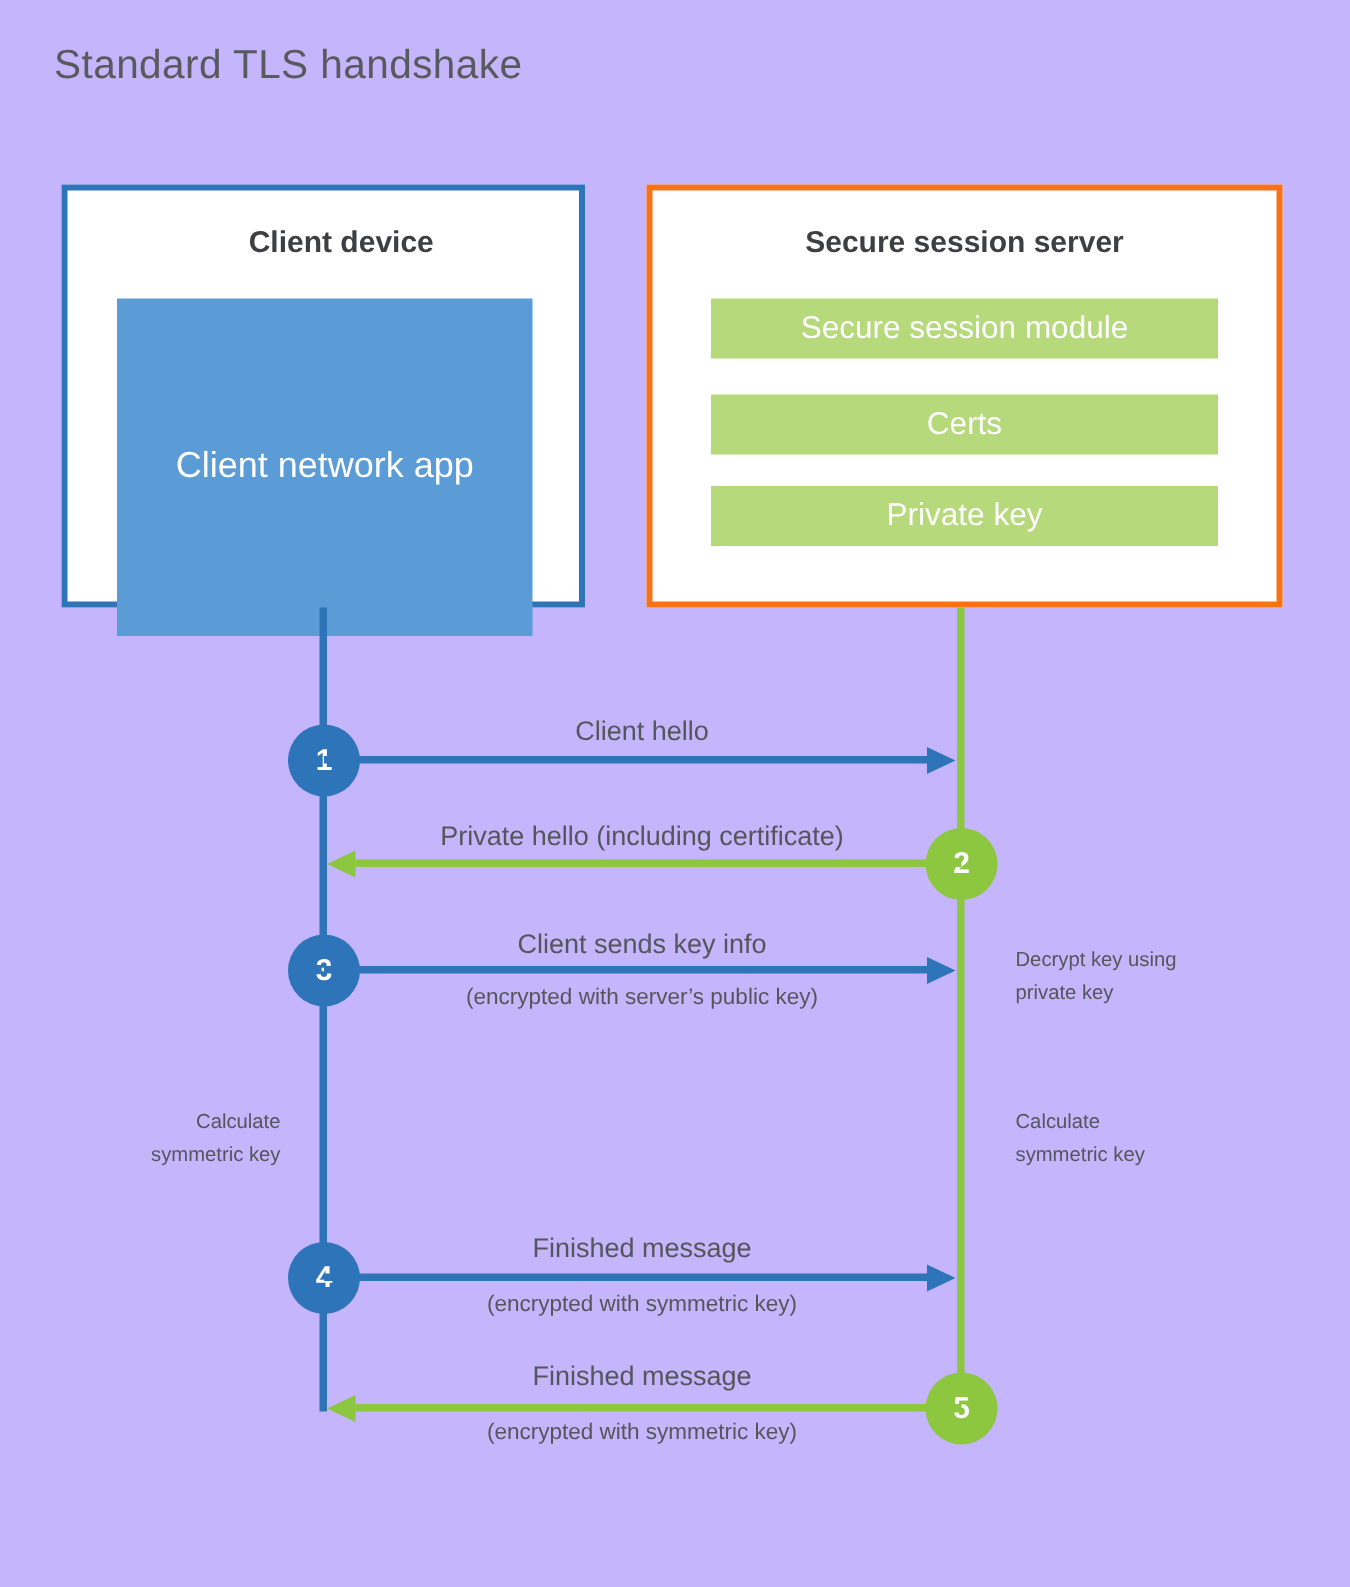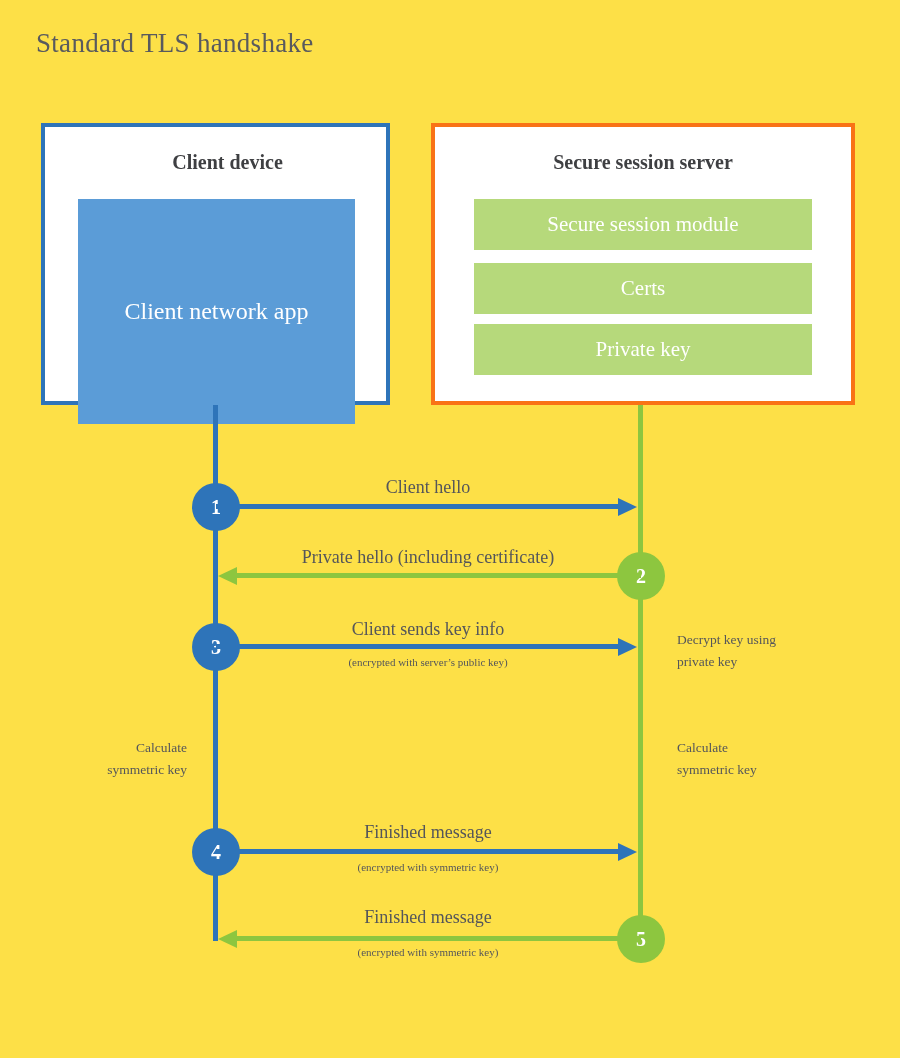--- a/index.html
+++ b/index.html
@@ -1,21 +1,21 @@
 <!DOCTYPE html>
 <html><head>
 <meta charset="utf-8">
 <style>
   html, body { margin: 0; padding: 0; background: #ffffff; }
   .canvas {
     position: relative;
     width: 900px;
     height: 1058px;
-    background: #fde047;
-    font-family: Liberation Serif, serif;
+    background: #c4b5fd;
+    font-family: Liberation Sans, sans-serif;
     overflow: hidden;
   }
   .page-title {
     position: absolute;
     left: 36px; top: 28px;
     font-size: 27px;
     font-weight: 300;
     color: #595A5E;
     letter-spacing: 0.3px;
     margin: 0;
@@ -47,21 +47,21 @@
     line-height: 1.45;
     display: flex;
     align-items: center;
     justify-content: center;
     text-align: center;
   }
   .client-app span { display: block; max-width: 200px; }
   .server-bar {
     position: absolute;
     left: 39px;
-    width: 338px; height: 51px;
+    width: 338px; height: 40px;
     background: #B6D97B;
     color: #ffffff;
     font-size: 21px;
     display: flex;
     align-items: center;
     justify-content: center;
   }
   .bar-1 { top: 72px; }
   .bar-2 { top: 136px; }
   .bar-3 { top: 197px; }
@@ -122,21 +122,21 @@
     width: 600px;
     text-align: center;
     font-size: 18px;
     color: #55565A;
   }
   .msg-sub {
     position: absolute;
     left: 128px;
     width: 600px;
     text-align: center;
-    font-size: 11px;
+    font-size: 15px;
     color: #55565A;
   }
   .l1 { top: 477px; }
   .l2 { top: 547px; }
   .l3 { top: 619px; }
   .s3 { top: 656px; }
   .l4 { top: 822px; }
   .s4 { top: 861px; }
   .l5 { top: 907px; }
   .s5 { top: 946px; }

